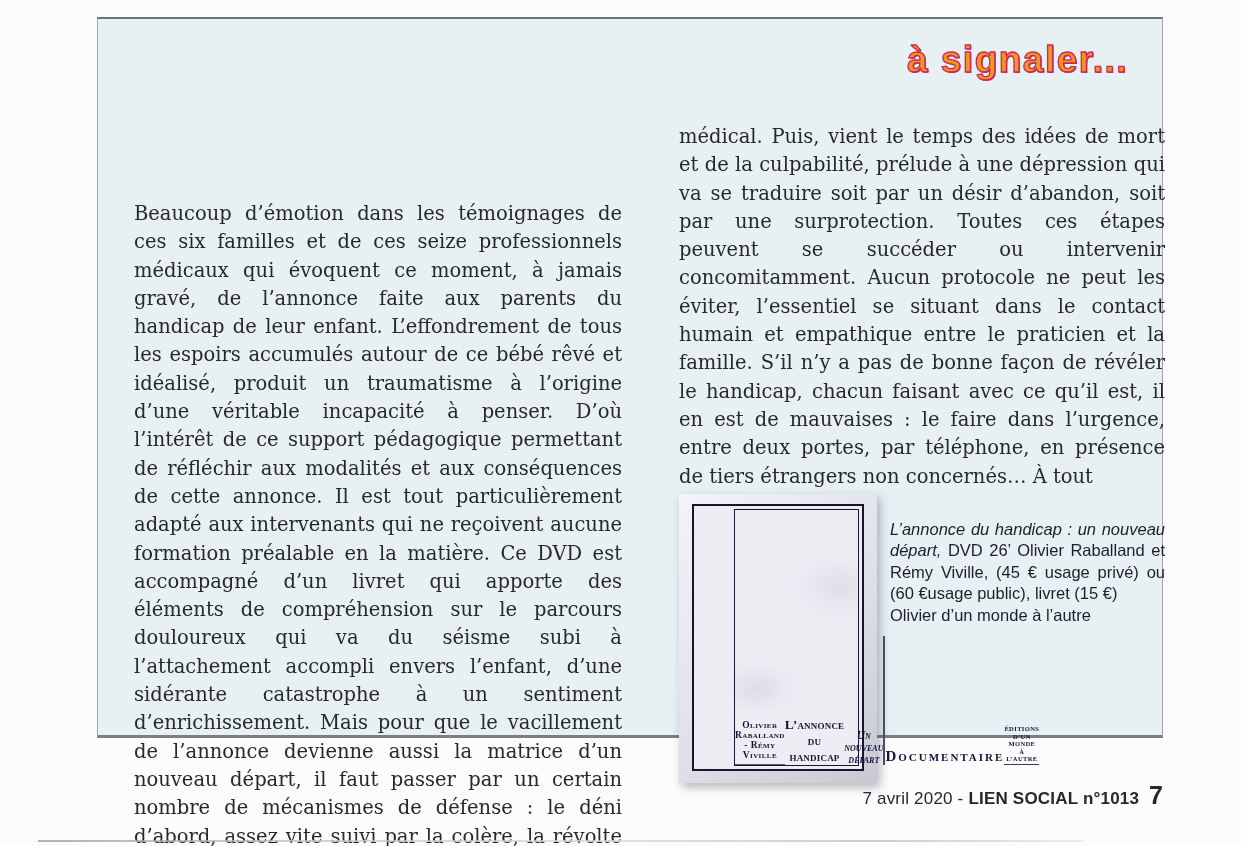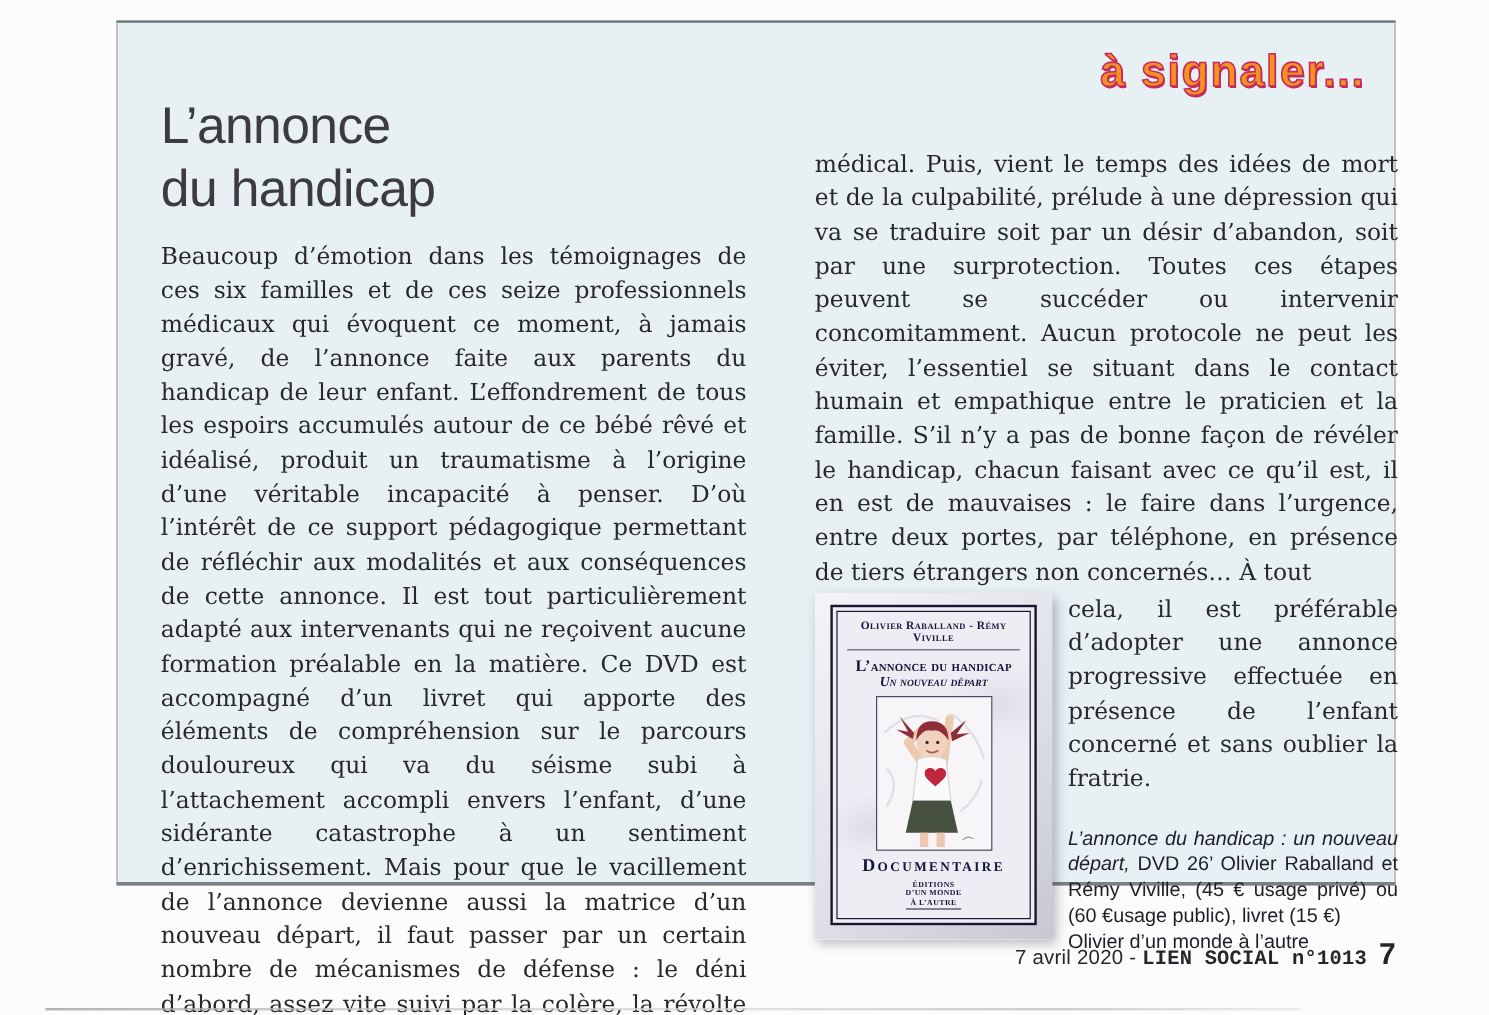--- a/index.html
+++ b/index.html
@@ -15,21 +15,21 @@
   .page-box {
     position:absolute; left:97px; top:17px;
     width:1066px; height:721px;
     background:#e7f1f3;
     border:1px solid #9fa4a6;
     border-top:2px solid #6f7478;
     border-bottom:3px solid #7a7f83;
   }
 
   .section-label {
-    position:absolute; top:20px; right:24px;
+    position:absolute; top:20px; right:34px;
     font-size:37px; font-weight:700; letter-spacing:1.5px;
     color:#f4931d;
     -webkit-text-stroke:1.3px #c62a60;
     text-shadow:1px 1px 0 #c62a60;
     font-family:"Liberation Sans", sans-serif;
     text-align:right;
   }
 
   .article-title {
     position:absolute; left:36px; top:60px;
@@ -55,27 +55,28 @@
     background:linear-gradient(135deg,#f3f3f8 0%,#e0e0e8 55%,#c8c8d2 100%);
     box-shadow:3px 4px 9px rgba(50,50,75,.35);
     padding:10px 13px 12px 13px;
   }
   .dvd-cover {
     height:100%; background:#edecf3;
     border:2px solid #16162e; padding:3px;
   }
   .dvd-cover-inner {
     height:100%; border:1px solid #16162e;
-    display:flex; flex-direction:column; align-items:center;
+    display:flex; flex-direction:row; align-items:flex-end;
     text-align:center; color:#13133a;
     font-family:"Liberation Serif", serif;
     background:
       radial-gradient(ellipse 60px 40px at 18% 70%, rgba(190,190,205,.35), transparent 70%),
       radial-gradient(ellipse 70px 50px at 85% 30%, rgba(190,190,205,.3), transparent 70%),
       #efedf4;
+    margin-left: 37px;
   }
   .dvd-authors {
     margin-top:7px; width:90%;
     font-size:9.5px; font-weight:700; font-variant:small-caps;
     letter-spacing:.4px; padding-bottom:4px;
     border-bottom:1px solid #5c5c72;
   }
   .dvd-title    { margin-top:5px; font-size:13.5px; font-weight:700; font-variant:small-caps; letter-spacing:.2px; }
   .dvd-subtitle { font-size:11.5px; font-weight:700; font-style:italic; font-variant:small-caps; }
   .dvd-art {
@@ -102,41 +103,37 @@
   .caption-main { text-align:justify; }
   .caption-head { font-weight:400; font-style:italic; }
 
   
   .footer {
     position:absolute; top:781px; right:78px;
     display:flex; align-items:baseline; gap:10px;
     color:#26262c;
   }
   .footer-text    { font-size:17px; letter-spacing:.2px; }
-  .footer-journal { font-weight:700;font-family:Liberation Mono, monospace; }
+  .footer-journal { font-weight:700; }
   .footer-page    { font-size:25px; font-weight:700; }
 
   
   .scan-artifact {
     position:absolute; left:38px; bottom:4px; width:1046px; height:2px;
     background:linear-gradient(90deg,#9a9a9a 0%,#c4c4c4 25%,#d9d9d9 55%,#bebebe 80%,#e7e7e7 100%);
     opacity:.75;
   }
 </style>
 </head>
 <body>
 
 <div class="page-box">
 
   <div class="section-label">à signaler...</div>
 
-  <h1 class="article-title">
-    <span>L’annonce</span><br>
-    <span>du handicap</span>
-  </h1>
 
   <div class="col-left">
     <p class="body-text">Beaucoup d’émotion dans les témoignages de ces six familles et de ces seize professionnels médicaux qui évoquent ce moment, à jamais gravé, de l’annonce faite aux parents du handicap de leur enfant. L’effondrement de tous les espoirs accumulés autour de ce bébé rêvé et idéalisé, produit un traumatisme à l’origine d’une véritable incapacité à penser. D’où l’intérêt de ce support pédagogique permettant de réfléchir aux modalités et aux conséquences de cette annonce. Il est tout particulièrement adapté aux intervenants qui ne reçoivent aucune formation préalable en la matière. Ce DVD est accompagné d’un livret qui apporte des éléments de compréhension sur le parcours douloureux qui va du séisme subi à l’attachement accompli envers l’enfant, d’une sidérante catastrophe à un sentiment d’enrichissement. Mais pour que le vacillement de l’annonce devienne aussi la matrice d’un nouveau départ, il faut passer par un certain nombre de mécanismes de défense : le déni d’abord, assez vite suivi par la colère, la révolte et l’agressivité envers le corps</p>
   </div>
 
   <div class="col-right">
     <p class="body-text">médical. Puis, vient le temps des idées de mort et de la culpabilité, prélude à une dépression qui va se traduire soit par un désir d’abandon, soit par une surprotection. Toutes ces étapes peuvent se succéder ou intervenir concomitamment. Aucun protocole ne peut les éviter, l’essentiel se situant dans le contact humain et empathique entre le praticien et la famille. S’il n’y a pas de bonne façon de révéler le handicap, chacun faisant avec ce qu’il est, il en est de mauvaises : le faire dans l’urgence, entre deux portes, par téléphone, en présence de tiers étrangers non concernés… À tout</p>
 
     <div class="media-row">
 
@@ -170,21 +167,20 @@
             <div class="dvd-publisher">
               <span>Éditions</span><br>
               <span>d’un monde</span><br>
               <span>à l’autre</span>
             </div>
           </div>
         </div>
       </div>
 
       <div class="right-stack">
-        <p class="body-text">cela, il est préférable d’adopter une annonce progressive effectuée en présence de l’enfant concerné et sans oublier la fratrie.</p>
         <div class="caption">
           <p class="caption-main"><span class="caption-head">L’annonce du handicap : un nouveau départ,</span><span> DVD 26’ Olivier Raballand et Rémy Viville, (45 € usage privé) ou (60 €usage public), livret (15 €)</span></p>
           <p>Olivier d’un monde à l’autre</p>
         </div>
       </div>
 
     </div>
   </div>
 
 </div>

